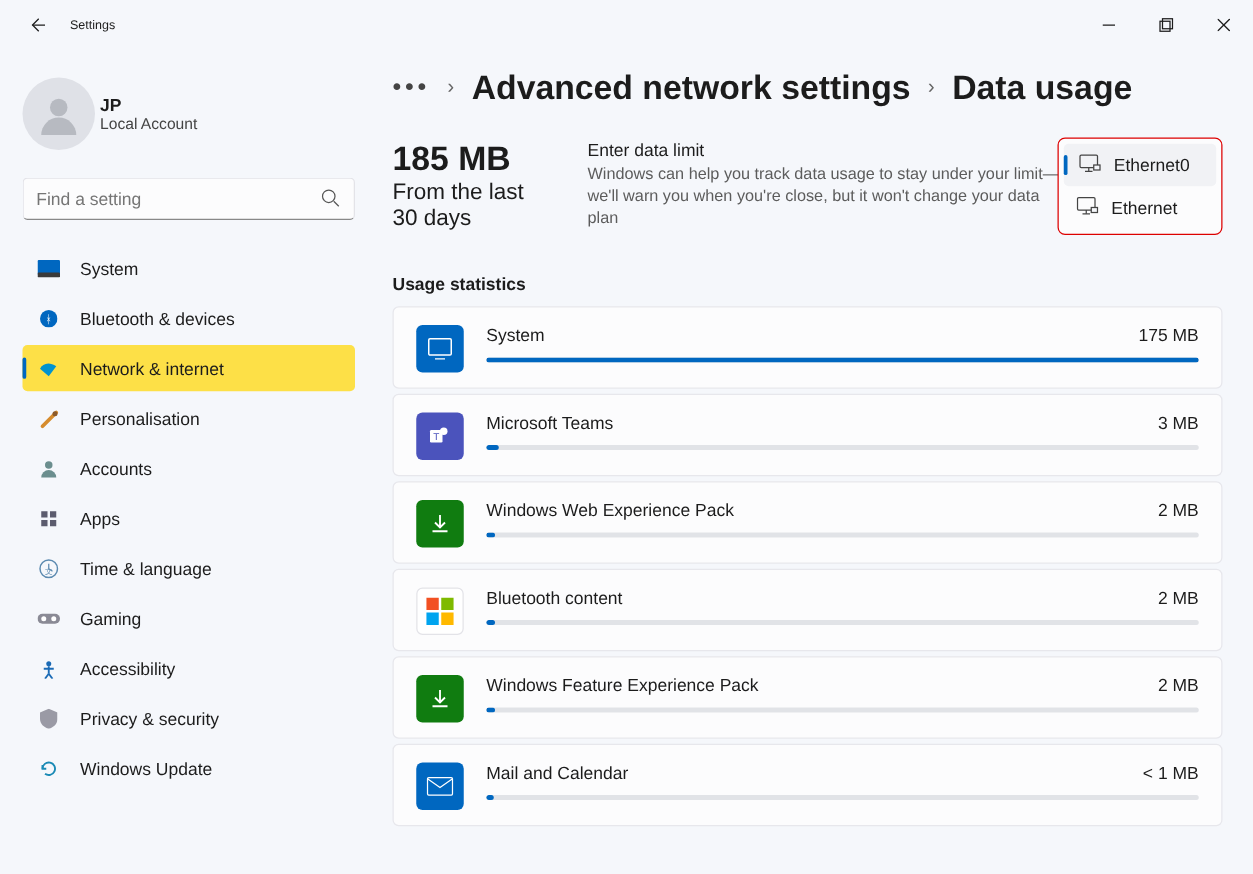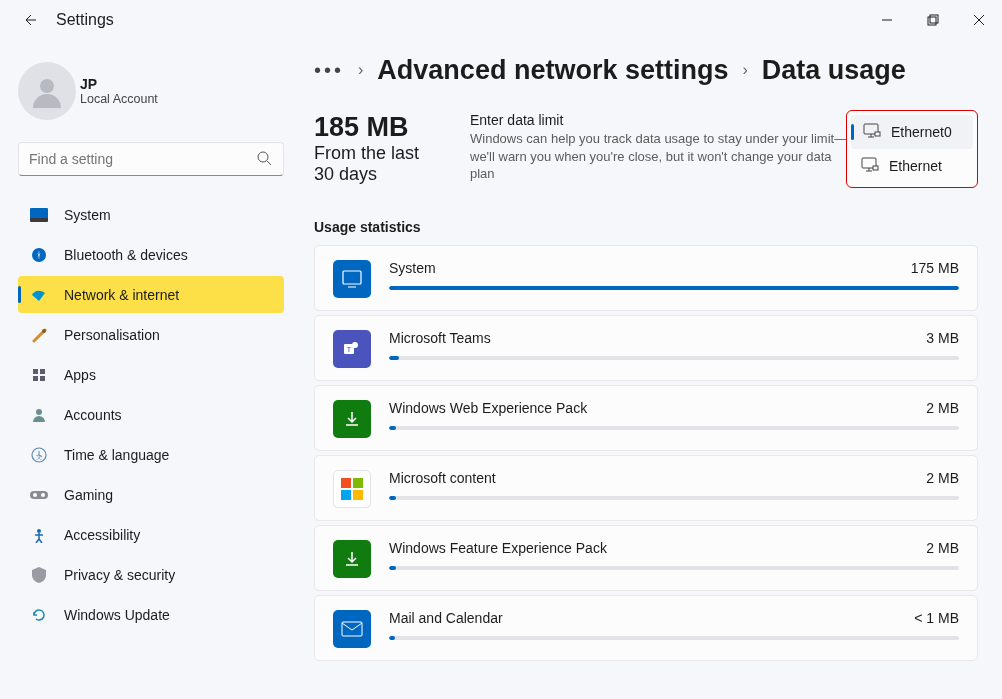--- a/index.html
+++ b/index.html
@@ -1,21 +1,21 @@
 <!DOCTYPE html>
 <html><head>
   <meta charset="utf-8">
   <style>
     * { box-sizing: border-box; margin: 0; padding: 0; font-family: "Segoe UI", sans-serif; }
     body { width: 1002px; height: 699px; background: #f5f7fb; color: #1c1c1c; overflow: hidden; }
     
     .title-bar { height: 40px; display: flex; align-items: center; padding-left: 20px; }
     .title-bar-left { display: flex; align-items: center; gap: 18px; }
     .back-btn { width: 18px; height: 18px; display: flex; align-items: center; justify-content: center; cursor: pointer; }
-    .app-title { font-size: 16px; color: #1c1c1c; }
+    .app-title { font-size: 10px; color: #1c1c1c; }
     .win-controls { margin-left: auto; display: flex; }
     .win-btn { width: 46px; height: 32px; display: flex; align-items: center; justify-content: center; cursor: pointer; }
     
     .content { display: flex; }
     .sidebar { width: 300px; padding: 10px 16px 0 18px; }
     
     .profile { display: flex; align-items: center; gap: 4px; margin: 12px 0 22px 0; }
     .avatar { width: 58px; height: 58px; border-radius: 50%; background: #dfe1e7; display: flex; align-items: center; justify-content: center; }
     .profile-name { font-size: 14px; font-weight: 600; }
     .profile-type { font-size: 12.5px; color: #444; }
@@ -150,36 +150,36 @@
             <svg width="16" height="16">
               <line x1="3" y1="14" x2="14" y2="3" stroke="#d68c2e" stroke-width="3" stroke-linecap="round"></line>
               <circle cx="13" cy="4" r="2" fill="#8b5a2b"></circle>
             </svg>
           </span>
           <span>Personalisation</span>
         </li>
         <li class="nav-item">
           <span class="nav-icon">
             <svg width="16" height="16">
+              <circle cx="8" cy="5" r="3" fill="#6b8e8e"></circle>
+              <path d="M2 15 a6 6 0 0 1 12 0" fill="#6b8e8e"></path>
+            </svg>
+          </span>
+          <span>Accounts</span>
+        </li>
+        <li class="nav-item">
+          <span class="nav-icon">
+            <svg width="16" height="16">
               <rect x="2" y="2" width="5" height="5" fill="#5c5c6e"></rect>
               <rect x="9" y="2" width="5" height="5" fill="#5c5c6e"></rect>
               <rect x="2" y="9" width="5" height="5" fill="#5c5c6e"></rect>
               <rect x="9" y="9" width="5" height="5" fill="#5c5c6e"></rect>
             </svg>
           </span>
           <span>Apps</span>
-        </li>
-        <li class="nav-item">
-          <span class="nav-icon">
-            <svg width="16" height="16">
-              <circle cx="8" cy="5" r="3" fill="#6b8e8e"></circle>
-              <path d="M2 15 a6 6 0 0 1 12 0" fill="#6b8e8e"></path>
-            </svg>
-          </span>
-          <span>Accounts</span>
         </li>
         <li class="nav-item">
           <span class="nav-icon">
             <svg width="16" height="16">
               <circle cx="8" cy="8" r="7" fill="none" stroke="#5c8ab0" stroke-width="1.2"></circle>
               <path d="M8 8 L8 4 M8 8 L11 10" stroke="#5c8ab0" fill="none"></path>
               <text x="8" y="12" font-size="6" text-anchor="middle" fill="#5c8ab0">文</text>
             </svg>
           </span>
           <span>Time &amp; language</span>
@@ -324,21 +324,21 @@
           <div class="stat-icon" style="background:#fff;border:1px solid #e3e3e8">
             <svg width="22" height="22">
               <rect x="0" y="0" width="10" height="10" fill="#f25022"></rect>
               <rect x="12" y="0" width="10" height="10" fill="#7fba00"></rect>
               <rect x="0" y="12" width="10" height="10" fill="#00a4ef"></rect>
               <rect x="12" y="12" width="10" height="10" fill="#ffb900"></rect>
             </svg>
           </div>
           <div class="stat-body">
             <div class="stat-head">
-              <span>Microsoft content</span>
+              <span>Bluetooth content</span>
               <span>2 MB</span>
             </div>
             <div class="bar-track">
               <div class="bar-fill" style="width:1.1428571428571428%"></div>
             </div>
           </div>
         </div>
         <div class="stat-card">
           <div class="stat-icon" style="background:#107c10">
             <svg width="20" height="20">

